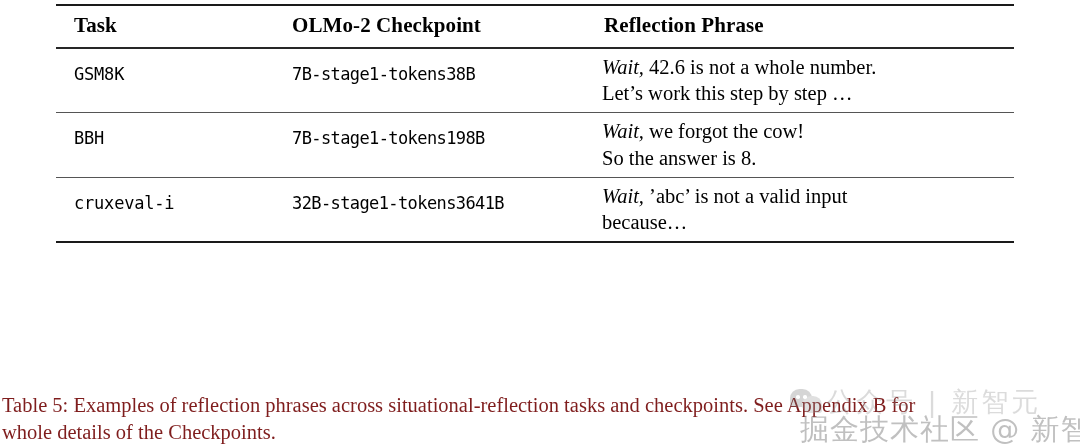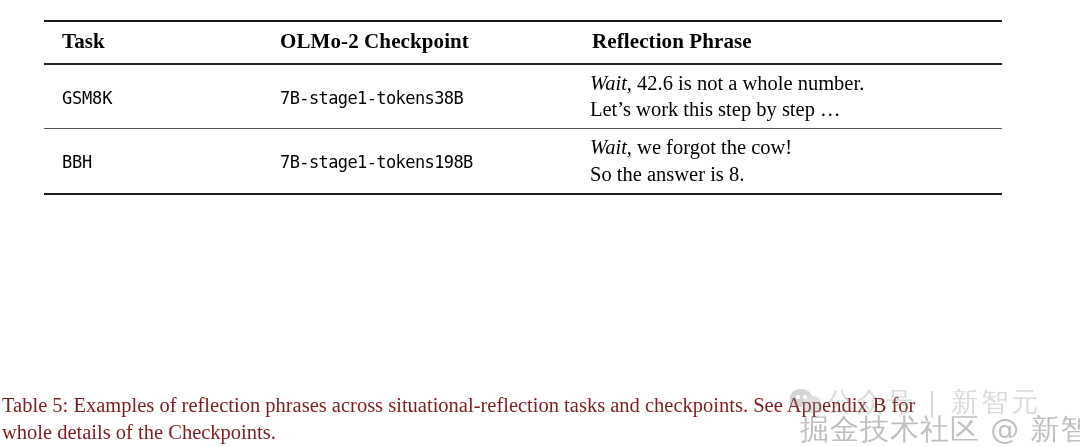--- a/index.html
+++ b/index.html
@@ -18,24 +18,23 @@
 
   .page {
     position: relative;
     width: 1080px;
     height: 447px;
   }
 
   
   .table-wrap {
     position: absolute;
-    left: 44px;
+    left: 56px;
     top: 4px;
     width: 958px;
-    margin-top: 16px;
   }
 
   table.reflection-table {
     border-collapse: collapse;
     width: 958px;
     table-layout: fixed;
   }
 
   table.reflection-table col.c-task      { width: 218px; }
   table.reflection-table col.c-ckpt      { width: 312px; }
@@ -56,21 +55,21 @@
     vertical-align: top;
     padding: 6px 0 7px 18px;
     border-top: 1.5px solid #555555;
   }
   tbody tr.first-body-row > td { border-top: 2.2px solid #262626; }
 
   td.task, td.ckpt {
     font-family: "DejaVu Sans Mono", "Liberation Mono", monospace;
     font-size: 17px;
     line-height: 1.35;
-    padding-top: 22px;
+    padding-top: 14px;
     white-space: nowrap;
     letter-spacing: -0.2px;
   }
   td.ckpt { letter-spacing: -0.6px; }
 
   td.phrase {
     font-family: "Liberation Serif", "DejaVu Serif", serif;
     font-size: 20.5px;
     line-height: 1.28;
     padding-top: 5px;
@@ -192,20 +191,28 @@
         <tr>
           <td class="task">BBH</td>
           <td class="ckpt">7B-stage1-tokens198B</td>
           <td class="phrase">
             <span class="phrase-line"><em class="wait">Wait,</em><span> we forgot the cow!</span></span>
             <span class="phrase-line">So the answer is 8.</span>
           </td>
         </tr>
 
 
+        <tr>
+          <td class="task">cruxeval-i</td>
+          <td class="ckpt">32B-stage1-tokens3641B</td>
+          <td class="phrase">
+            <span class="phrase-line"><em class="wait">Wait,</em><span> ’abc’ is not a valid input</span></span>
+            <span class="phrase-line">because…</span>
+          </td>
+        </tr>
 
 
 
       </tbody>
     </table>
     <div style="border-top:2.6px solid #1a1a1a; width:958px;"></div>
   </div>
 
   <div class="caption">
     <span class="cap-line"><span>Table 5:</span><span> Examples of reflection phrases across situational-reflection tasks and checkpoints. See Appendix B for</span></span>

